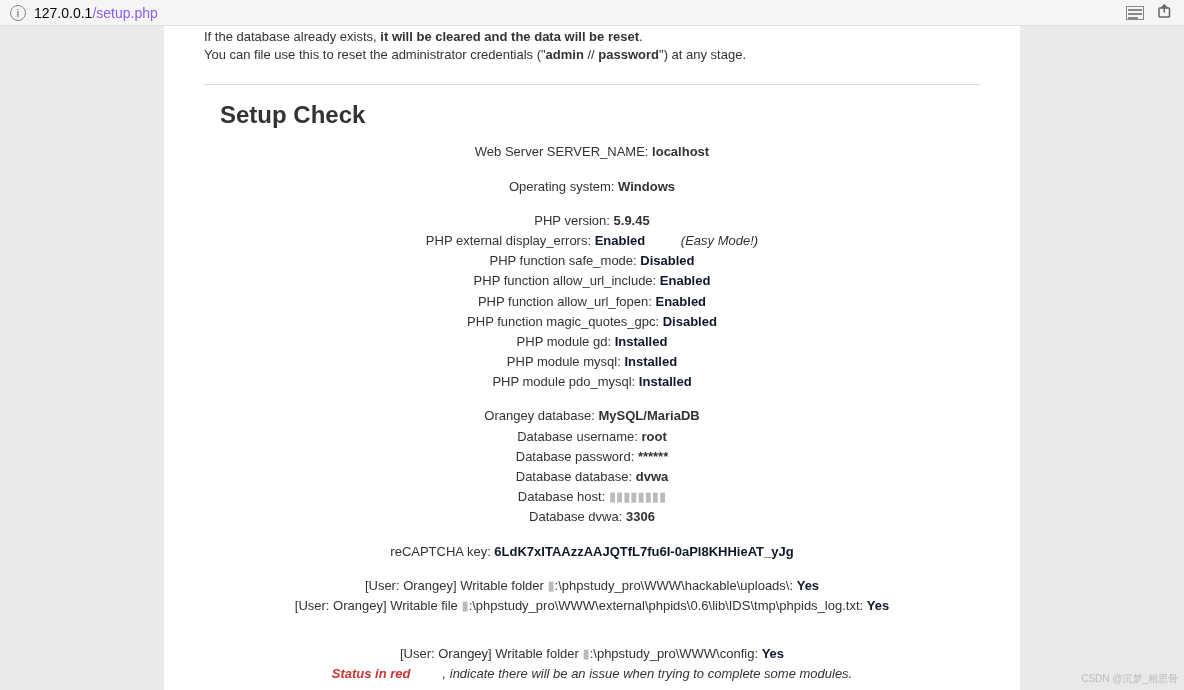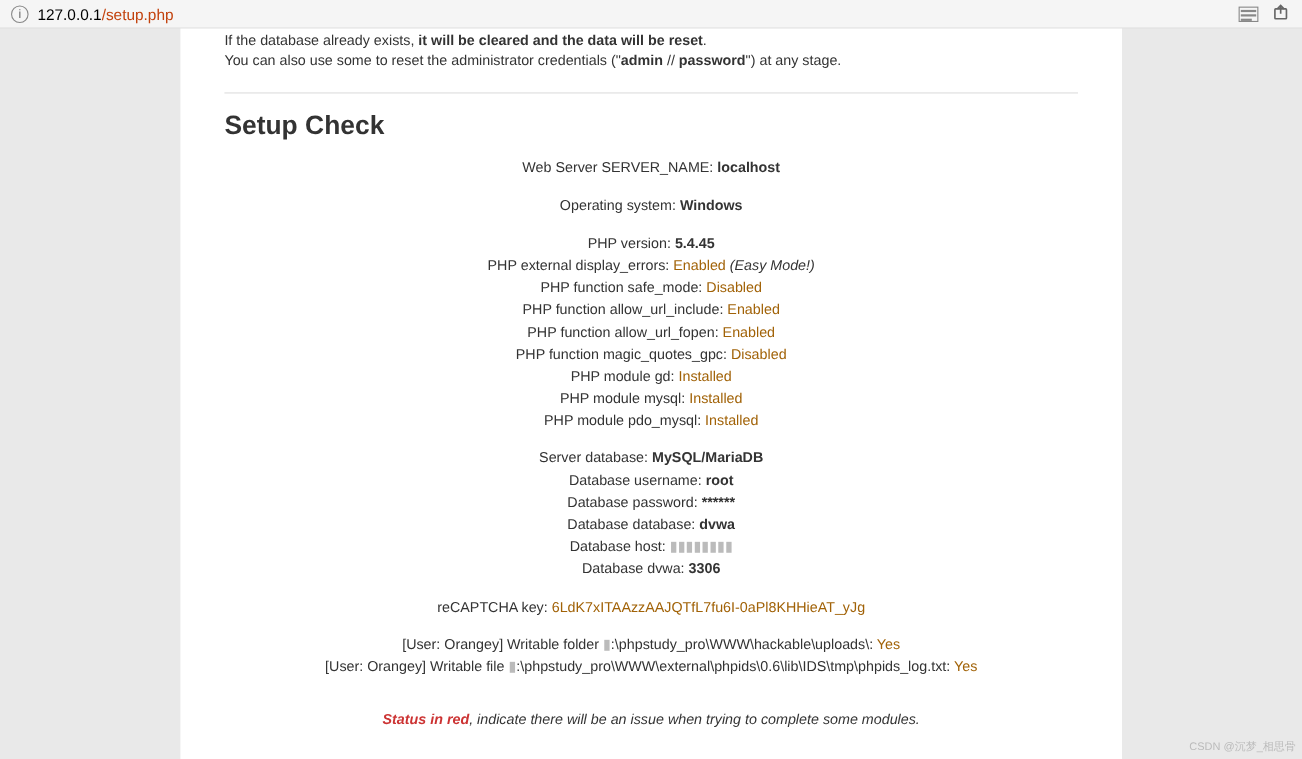--- a/index.html
+++ b/index.html
@@ -25,21 +25,21 @@
     justify-content: center;
     width: 16px;
     height: 16px;
     border: 1px solid #888;
     border-radius: 50%;
     font-size: 11px;
     color: #666;
     margin-right: 8px;
   }
   .addr-bar .url-prefix { color: #000; }
-  .addr-bar .url-path { color: #c2410c; }
+  .addr-bar .url-path { color: #8b5cf6; }
   .addr-bar .right-icons {
     margin-left: auto;
     display: flex;
     gap: 12px;
     align-items: center;
   }
   .addr-bar .icon-box {
     width: 18px;
     height: 14px;
     border: 1px solid #888;
@@ -65,32 +65,32 @@
   }
   hr.div {
     border: none;
     border-top: 1px solid #ddd;
     margin: 20px 0 16px 0;
   }
   h2.heading {
     font-size: 24px;
     font-weight: 700;
     color: #333;
-    margin: 0 0 14px 0;
+    margin: 0 0 14px 16px;
   }
   .body-text {
     font-size: 13px;
     line-height: 1.4;
   }
   .body-text p { margin: 0 0 2px 0; text-align: center; }
   .sp { height: 14px; }
-  .good { color: #a16207; }
+  .good { color: #0f172a; font-weight: bold; }
   .bad  { color: #c33; font-weight: 700; font-style: italic; }
   b { font-weight: 700; }
-  i { font-style: italic; }
+  i { font-style: italic; padding-left: 32px; }
   .pixelated {
     color:#bbb;
     letter-spacing:0px;
   }
   .watermark {
     position: fixed;
     right: 6px;
     bottom: 4px;
     font-size: 10px;
     color: #bbb;
@@ -116,59 +116,60 @@
         </svg>
     </span>
   </div>
 </div>
 
 <div class="page-outer">
 <div class="page">
 
   <div class="prelude">
     <span>If the database already exists, </span><b>it will be cleared and the data will be reset</b><span>.</span><br>
-    <span>You can also use some to reset the administrator credentials ("</span><b>admin</b><span> // </span><b>password</b><span>") at any stage.</span>
+    <span>You can file use this to reset the administrator credentials ("</span><b>admin</b><span> // </span><b>password</b><span>") at any stage.</span>
   </div>
 
   <hr class="div">
 
   <h2 class="heading">Setup Check</h2>
 
   <div class="body-text">
     <p><span>Web Server SERVER_NAME: </span><b>localhost</b></p>
     <div class="sp"></div>
     <p><span>Operating system: </span><b>Windows</b></p>
     <div class="sp"></div>
-    <p><span>PHP version: </span><b>5.4.45</b></p>
+    <p><span>PHP version: </span><b>5.9.45</b></p>
     <div id="php-funcs">
           <p><span>PHP external display_errors: </span><span class="good">Enabled</span><i> (Easy Mode!)</i></p>
           <p><span>PHP function safe_mode: </span><span class="good">Disabled</span></p>
           <p><span>PHP function allow_url_include: </span><span class="good">Enabled</span></p>
           <p><span>PHP function allow_url_fopen: </span><span class="good">Enabled</span></p>
           <p><span>PHP function magic_quotes_gpc: </span><span class="good">Disabled</span></p>
           <p><span>PHP module gd: </span><span class="good">Installed</span></p>
           <p><span>PHP module mysql: </span><span class="good">Installed</span></p>
           <p><span>PHP module pdo_mysql: </span><span class="good">Installed</span></p>
         </div>
     <div class="sp"></div>
     <div id="db-lines">
-          <p><span>Server database: </span><b>MySQL/MariaDB</b></p>
+          <p><span>Orangey database: </span><b>MySQL/MariaDB</b></p>
           <p><span>Database username: </span><b>root</b></p>
           <p><span>Database password: </span><b>******</b></p>
           <p><span>Database database: </span><b>dvwa</b></p>
           <p><span>Database host: </span><span class="pixelated">▮▮▮▮▮▮▮▮</span></p>
           <p><span>Database dvwa: </span><b>3306</b></p>
         </div>
     <div class="sp"></div>
     <p><span>reCAPTCHA key: </span><span class="good">6LdK7xITAAzzAAJQTfL7fu6I-0aPl8KHHieAT_yJg</span></p>
     <div class="sp"></div>
     <p><span>[User: Orangey] Writable folder </span><span class="pixelated">▮</span><span>:\phpstudy_pro\WWW\hackable\uploads\: </span><span class="good">Yes</span></p>
     <p><span>[User: Orangey] Writable file </span><span class="pixelated">▮</span><span>:\phpstudy_pro\WWW\external\phpids\0.6\lib\IDS\tmp\phpids_log.txt: </span><span class="good">Yes</span></p>
     <div class="sp"></div>
         <div class="sp"></div>
+    <p><span>[User: Orangey] Writable folder </span><span class="pixelated">▮</span><span>:\phpstudy_pro\WWW\config: </span><span class="good">Yes</span></p>
     <p><span class="bad">Status in red</span><i>, indicate there will be an issue when trying to complete some modules.</i></p>
     <div class="sp"></div>
 
   </div>
 
 </div>
 </div>
 
 <div class="watermark">CSDN @沉梦_相思骨</div>
 

